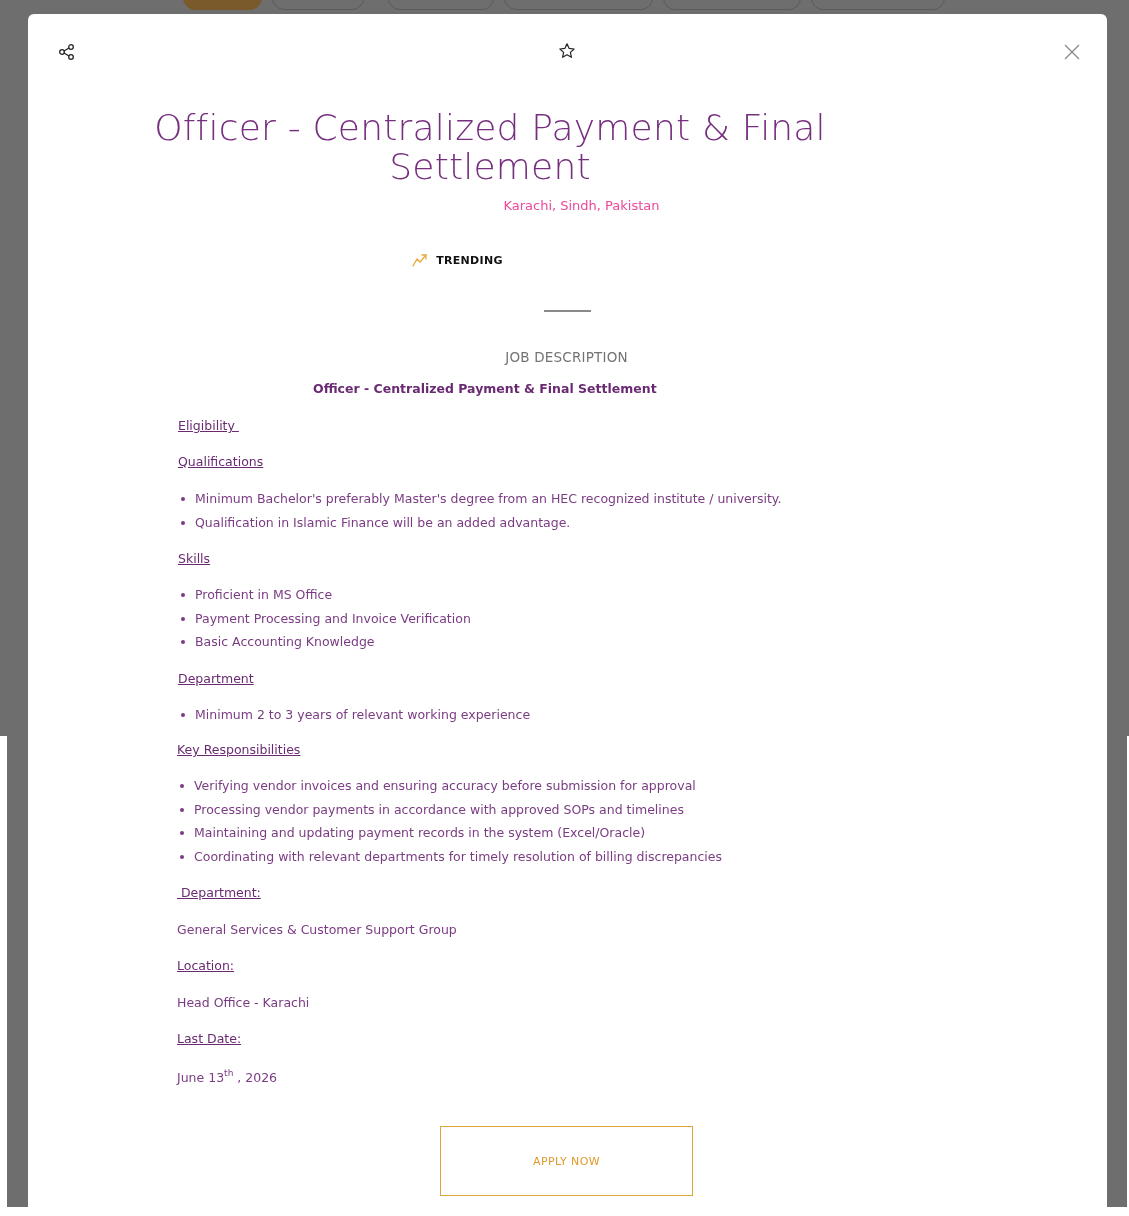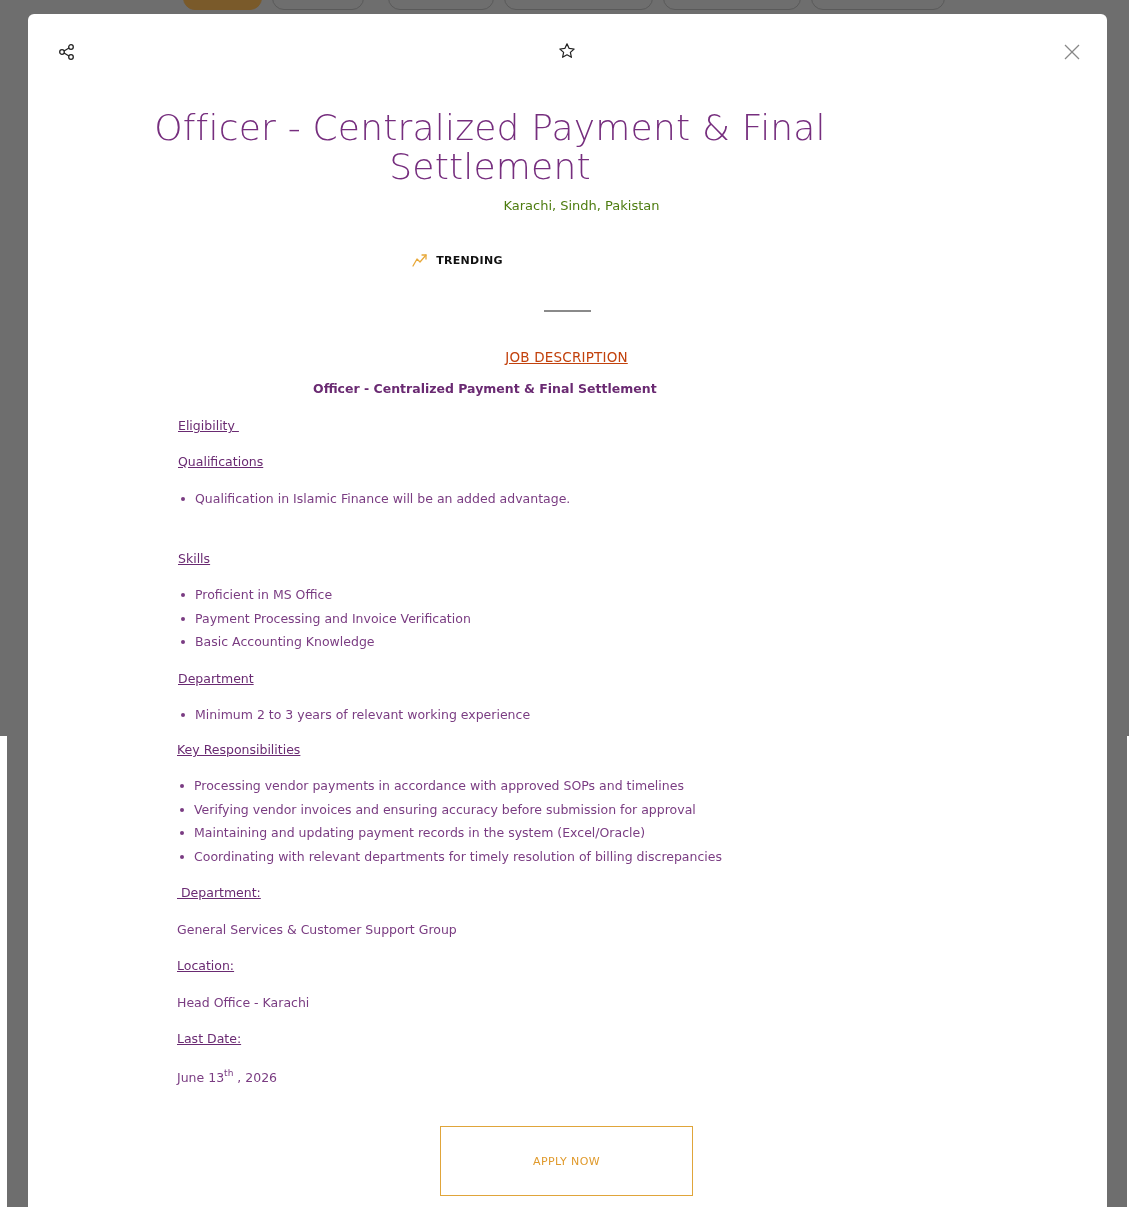--- a/index.html
+++ b/index.html
@@ -18,28 +18,28 @@
 
   
   .modal { position: absolute; left: 28px; top: 14px; width: 1079px; height: 1193px; background: #ffffff; border-radius: 6px 6px 0 0; }
 
   .icon-btn { position: absolute; display: flex; align-items: center; justify-content: center; cursor: pointer; }
   .share-btn { left: 28px; top: 27px; width: 22px; height: 22px; }
   .star-btn { left: 528px; top: 26px; width: 22px; height: 22px; }
   .close-btn { left: 1033px; top: 27px; width: 22px; height: 22px; }
 
   .title { position: absolute; left: 0; top: 94px; width: 924px; text-align: center; color: #762e7e; font-family: "DejaVu Sans", sans-serif; font-weight: 200; font-size: 36px; line-height: 39px; letter-spacing: 0.2px; }
-  .location { position: absolute; left: 0; top: 184px; width: 1067px; text-align: center; color: #4d7c0f; font-size: 13px; padding-left: 40px; }
+  .location { position: absolute; left: 0; top: 184px; width: 1067px; text-align: center; color: #ec4899; font-size: 13px; padding-left: 40px; }
 
   .trending { position: absolute; left: 0; top: 239px; width: 859px; display: flex; justify-content: center; align-items: center; gap: 8px; }
   .trending-label { font-size: 11px; font-weight: bold; color: #111; letter-spacing: 0.3px; }
 
   .divider { position: absolute; left: 516px; top: 296px; width: 47px; height: 2px; background: #8a8a8a; }
 
-  .jd-heading { position: absolute; left: 0; top: 335px; width: 1077px; text-align: center; font-size: 13.5px; color: #c2410c; letter-spacing: 0.2px; text-decoration: underline; }
+  .jd-heading { position: absolute; left: 0; top: 335px; width: 1077px; text-align: center; font-size: 13.5px; color: #737373; letter-spacing: 0.2px; }
 
   .content { position: absolute; left: 150px; top: 0; width: 780px; color: #76367e; }
   .sub-title { position: absolute; left: 135px; top: 367px; font-size: 12.5px; font-weight: bold; color: #6a2a72; white-space: nowrap; }
   .sec { position: absolute; font-size: 12.5px; font-weight: normal; text-decoration: underline; color: #6a2a72; white-space: pre; }
   .list { position: absolute; list-style: none; }
   .list li { position: relative; padding-left: 17px; font-size: 12.5px; line-height: 23.5px; color: #7a3c82; white-space: nowrap; }
   .list li::before { content: ""; position: absolute; left: 3px; top: 10px; width: 4px; height: 4px; border-radius: 50%; background: #7a3c82; }
   .para { position: absolute; font-size: 12.5px; color: #7a3c82; white-space: nowrap; }
   .para sup { font-size: 9px; vertical-align: 6px; }
 
@@ -105,39 +105,40 @@
 
   <div class="jd-heading">JOB DESCRIPTION</div>
 
   <div class="content">
     <div class="sub-title">Officer - Centralized Payment &amp; Final Settlement</div>
 
     <div class="sec" style="left:0;top:404px">Eligibility </div>
 
     <div class="sec" style="left:0;top:440px">Qualifications</div>
     <ul class="list" style="left:0;top:473px">
+      <li>Minimum Bachelor's preferably Master's degree from an HEC recognized institute / university.</li>
       <li>Qualification in Islamic Finance will be an added advantage.</li>
     </ul>
 
     <div class="sec" style="left:0;top:537px">Skills</div>
     <ul class="list" style="left:0;top:569px">
       <li>Proficient in MS Office</li>
       <li>Payment Processing and Invoice Verification</li>
       <li>Basic Accounting Knowledge</li>
     </ul>
 
     <div class="sec" style="left:0;top:657px">Department</div>
     <ul class="list" style="left:0;top:689px">
       <li>Minimum 2 to 3 years of relevant working experience</li>
     </ul>
 
     <div class="sec" style="left:-1px;top:728px">Key Responsibilities</div>
     <ul class="list" style="left:-1px;top:760px">
+      <li>Verifying vendor invoices and ensuring accuracy before submission for approval</li>
       <li>Processing vendor payments in accordance with approved SOPs and timelines</li>
-      <li>Verifying vendor invoices and ensuring accuracy before submission for approval</li>
       <li>Maintaining and updating payment records in the system (Excel/Oracle)</li>
       <li>Coordinating with relevant departments for timely resolution of billing discrepancies</li>
     </ul>
 
     <div class="sec" style="left:-1px;top:871px"> Department:</div>
     <div class="para" style="left:-1px;top:908px">General Services &amp; Customer Support Group</div>
 
     <div class="sec" style="left:-1px;top:944px">Location:</div>
     <div class="para" style="left:-1px;top:981px">Head Office - Karachi</div>
 

